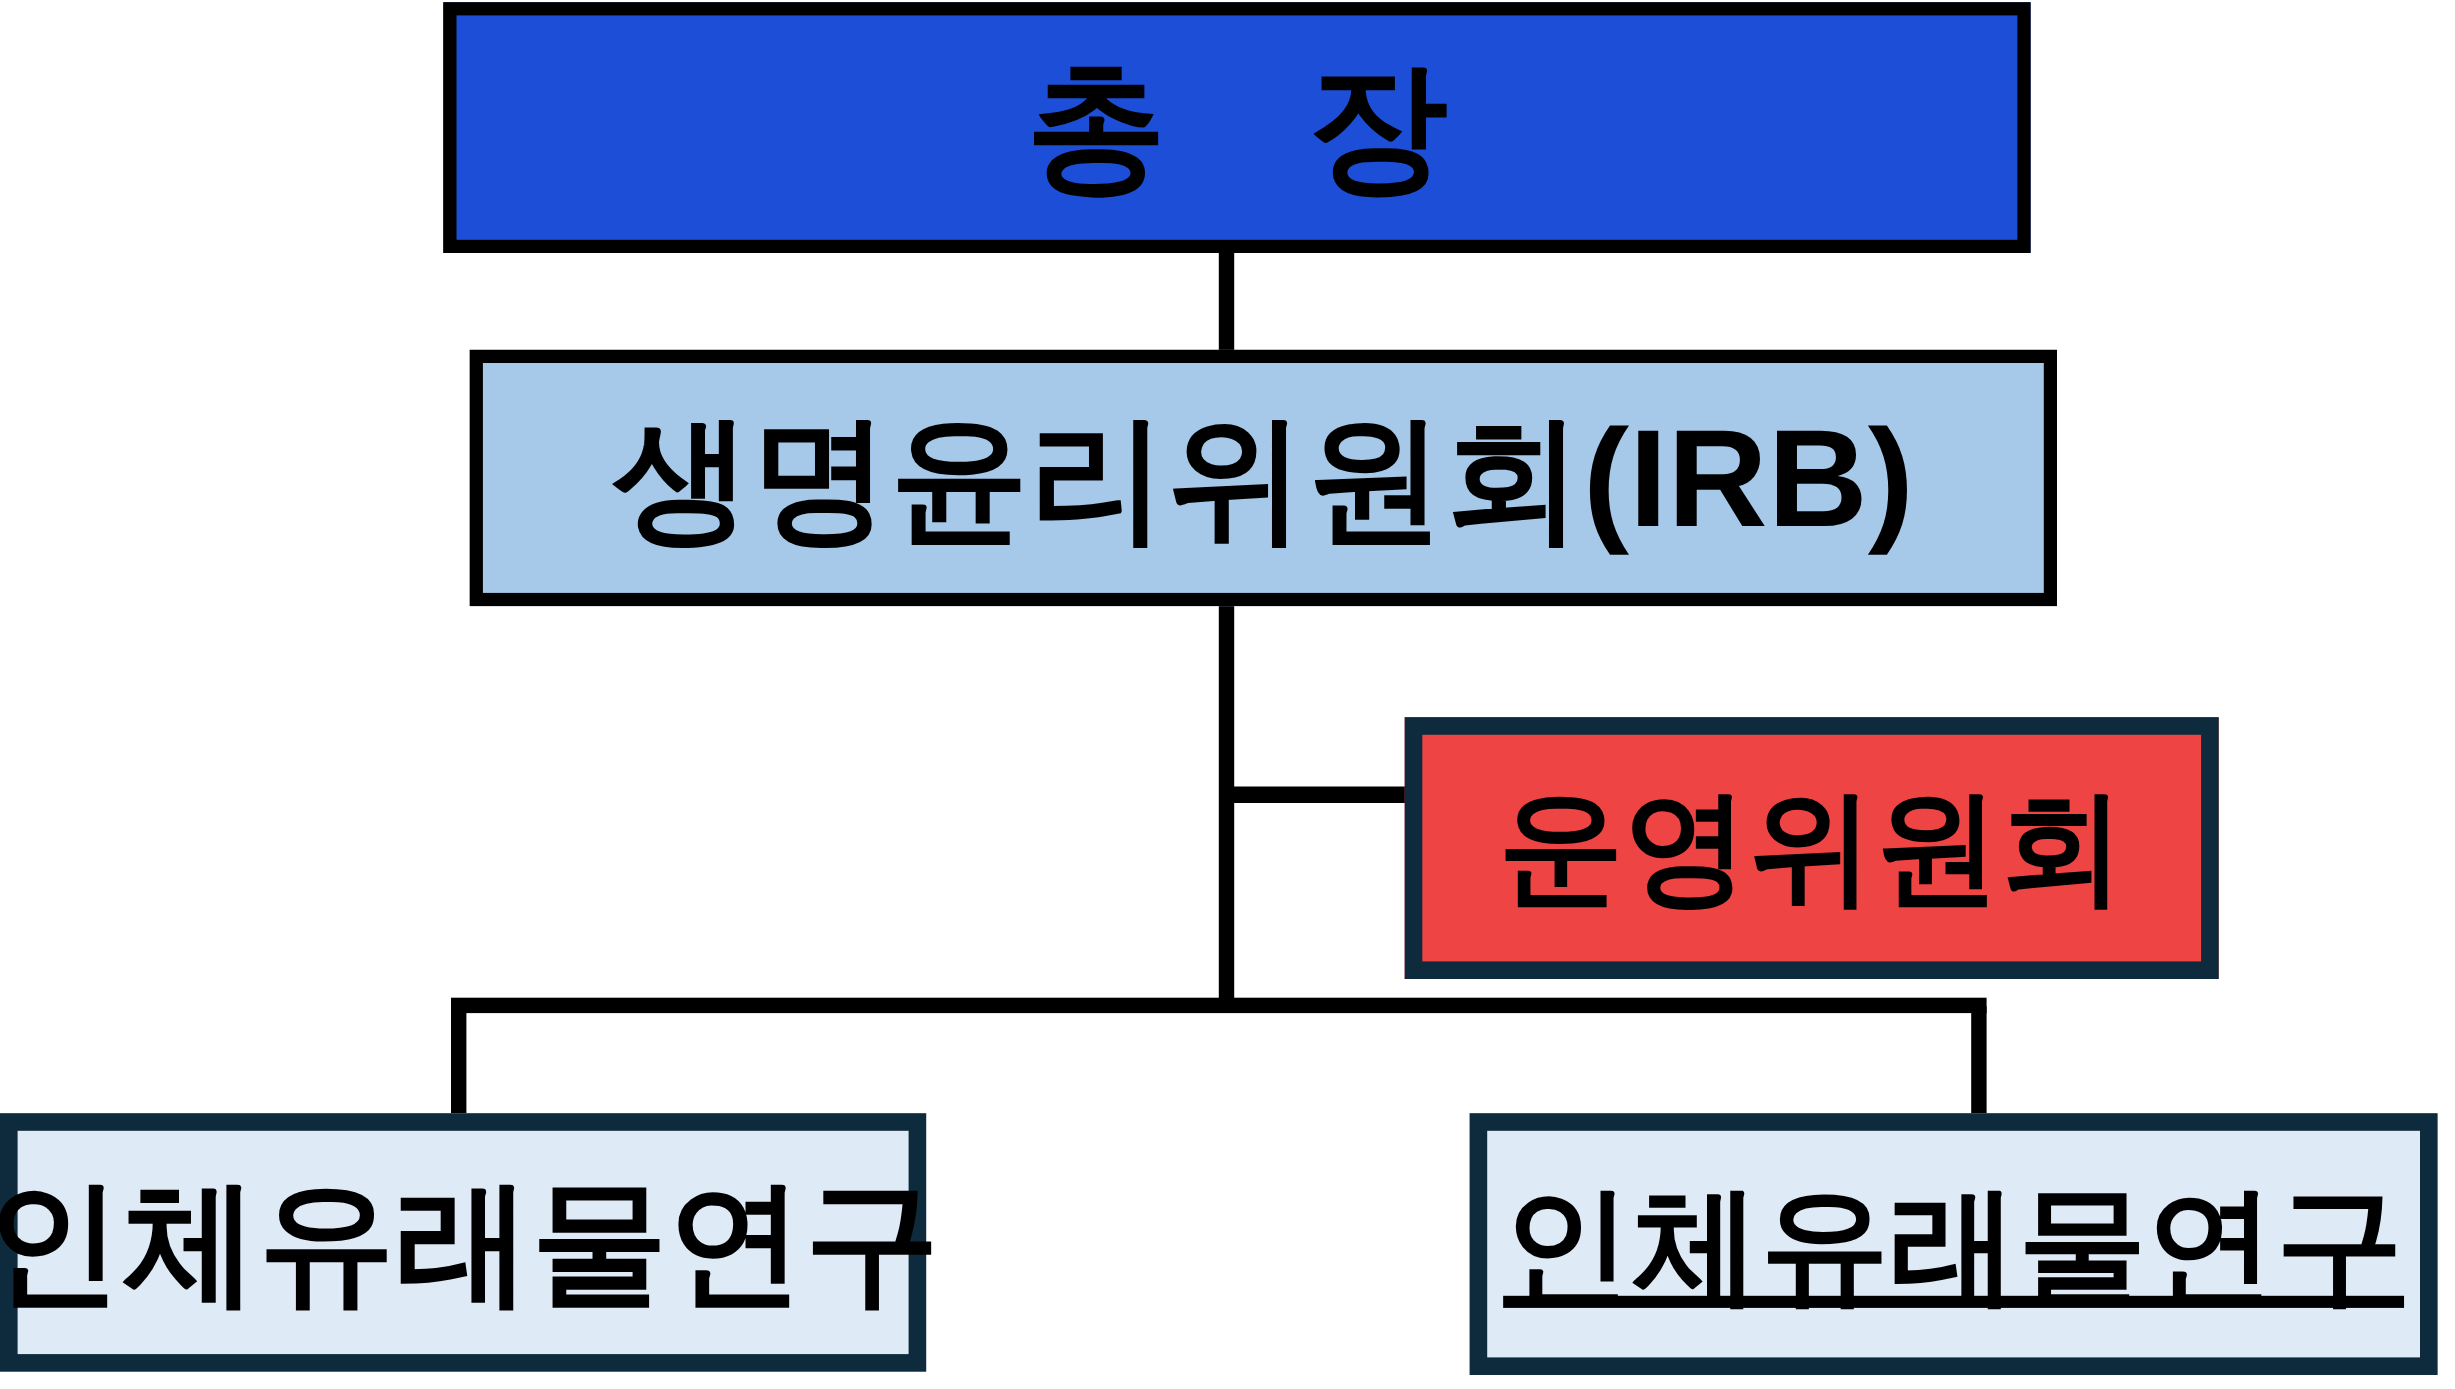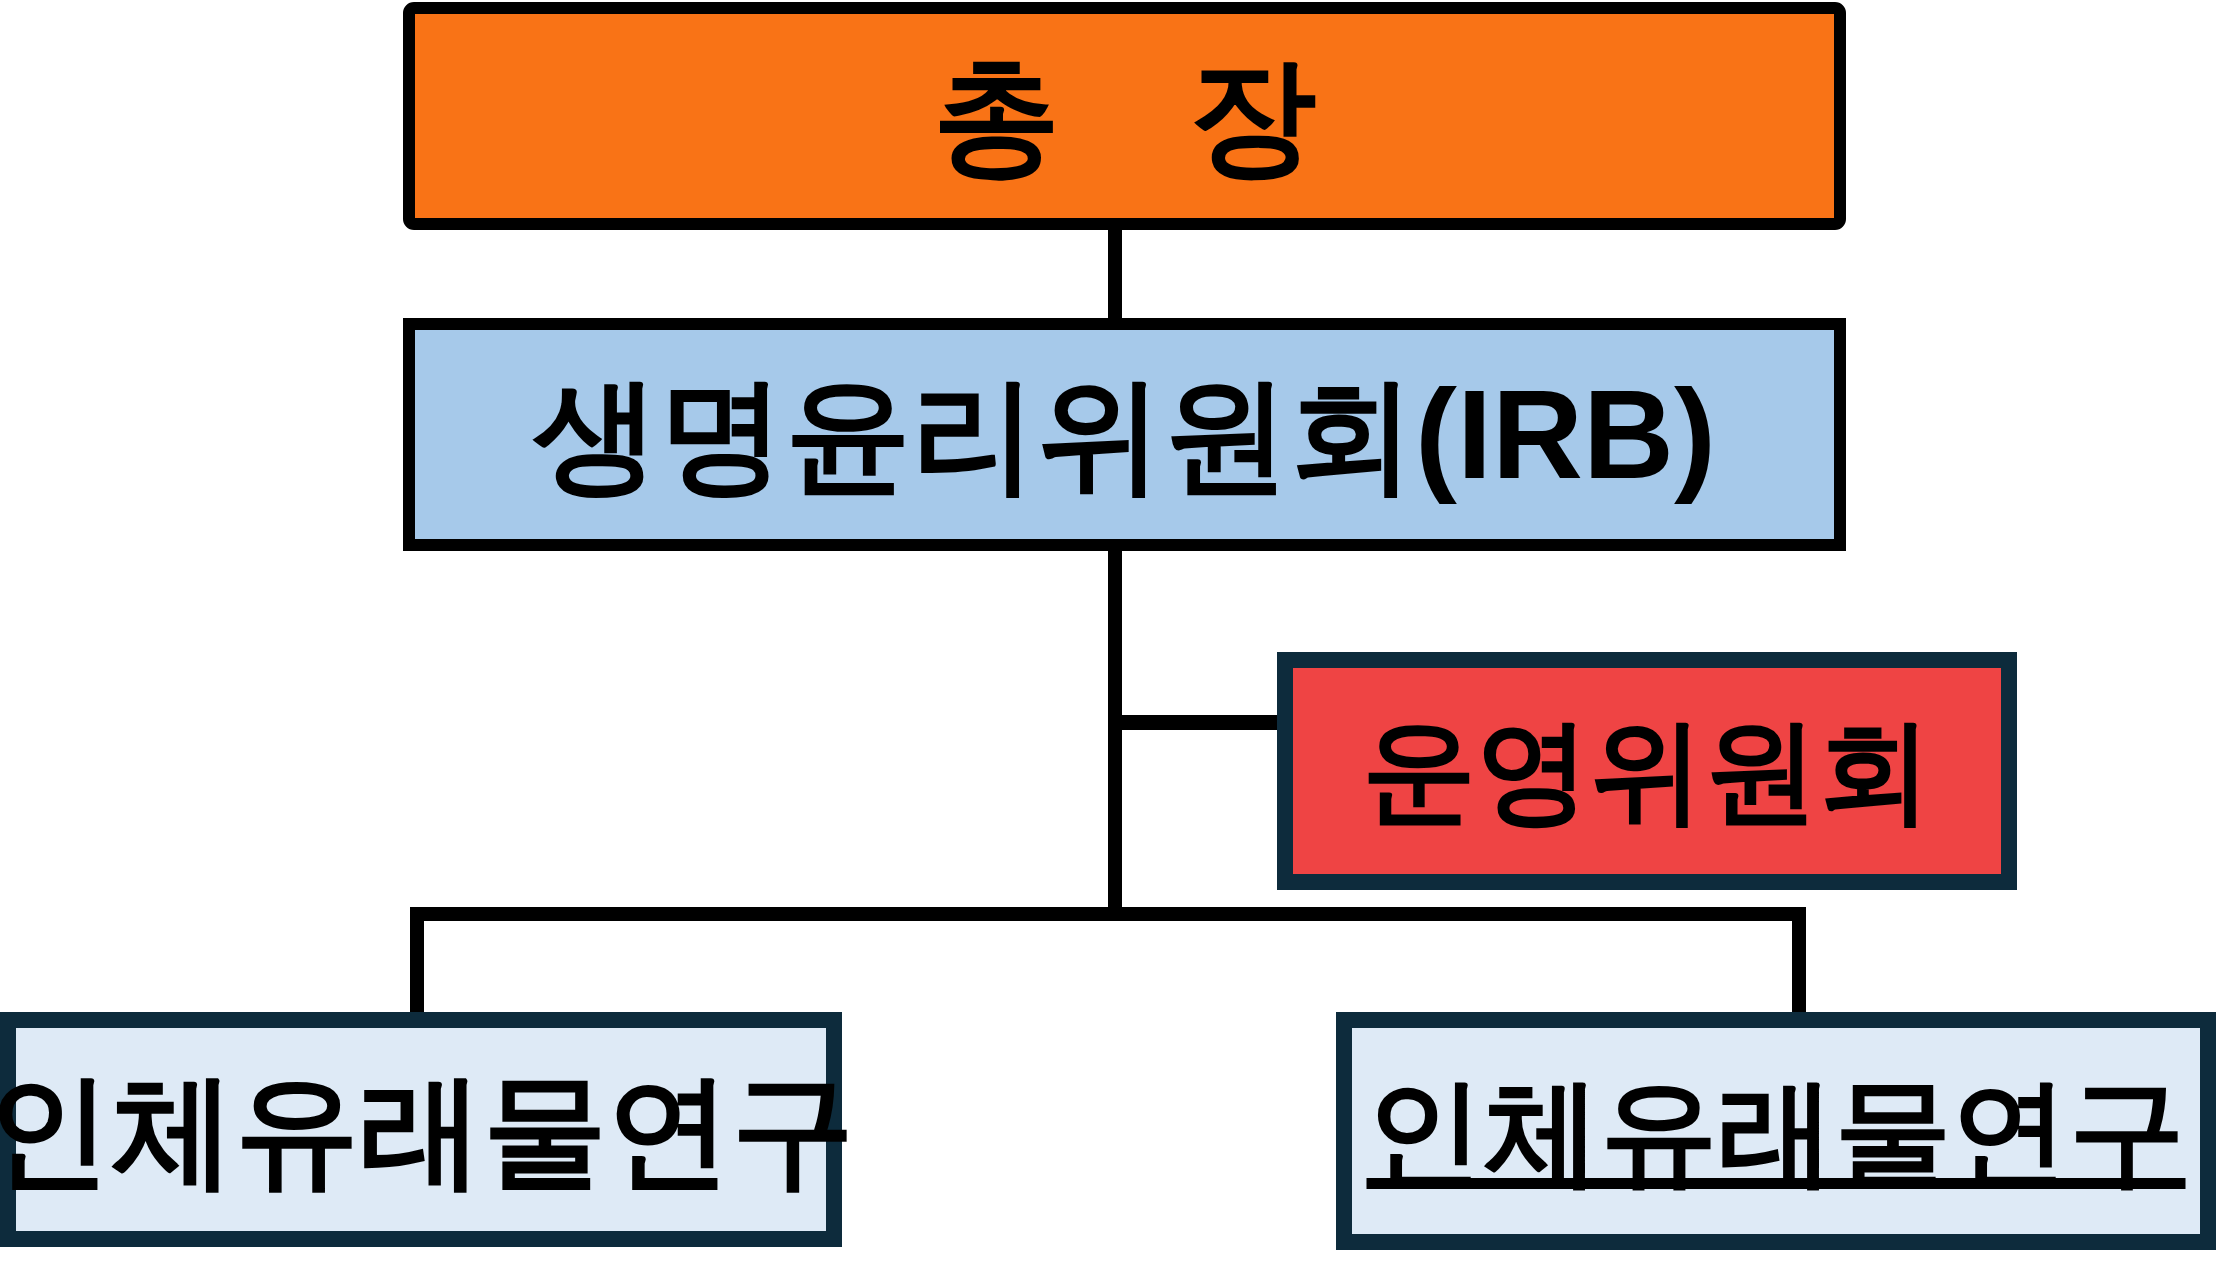--- a/index.html
+++ b/index.html
@@ -57,25 +57,25 @@
 
 <div class="canvas">
 
   <div class="connector conn-president-irb" style="background-color: rgb(0, 0, 0);"></div>
   <div class="connector conn-irb-down" style="background-color: rgb(0, 0, 0);"></div>
   <div class="connector conn-steering-stub" style="background-color: rgb(0, 0, 0);"></div>
   <div class="connector conn-horizontal" style="background-color: rgb(0, 0, 0);"></div>
   <div class="connector conn-drop-left" style="background-color: rgb(0, 0, 0);"></div>
   <div class="connector conn-drop-right" style="background-color: rgb(0, 0, 0);"></div>
 
-  <div class="node node-president" style="background-color: #f97316; border-color: rgb(0, 0, 0); border-radius: 11px;">
+  <div class="node node-president" style="background-color: #1d4ed8; border-color: rgb(0, 0, 0);">
     <span class="label">총　장</span>
   </div>
 
-  <div class="node node-irb" style="background-color: rgb(166, 201, 234); border-color: rgb(0, 0, 0);">
+  <div class="node node-irb" style="background-color: rgb(166, 201, 234); border-color: rgb(0, 0, 0); margin-left: 24px;">
     <span class="label">생명윤리위원회(IRB)</span>
   </div>
 
   <div class="node node-steering" style="background-color: #ef4444; border-color: rgb(13, 43, 60); margin-top: 45px;">
     <span class="label">운영위원회</span>
   </div>
 
   <div class="node node-research-left" style="background-color: rgb(222, 234, 246); border-color: rgb(13, 43, 60);">
     <span class="label">인체유래물연구</span>
   </div>

